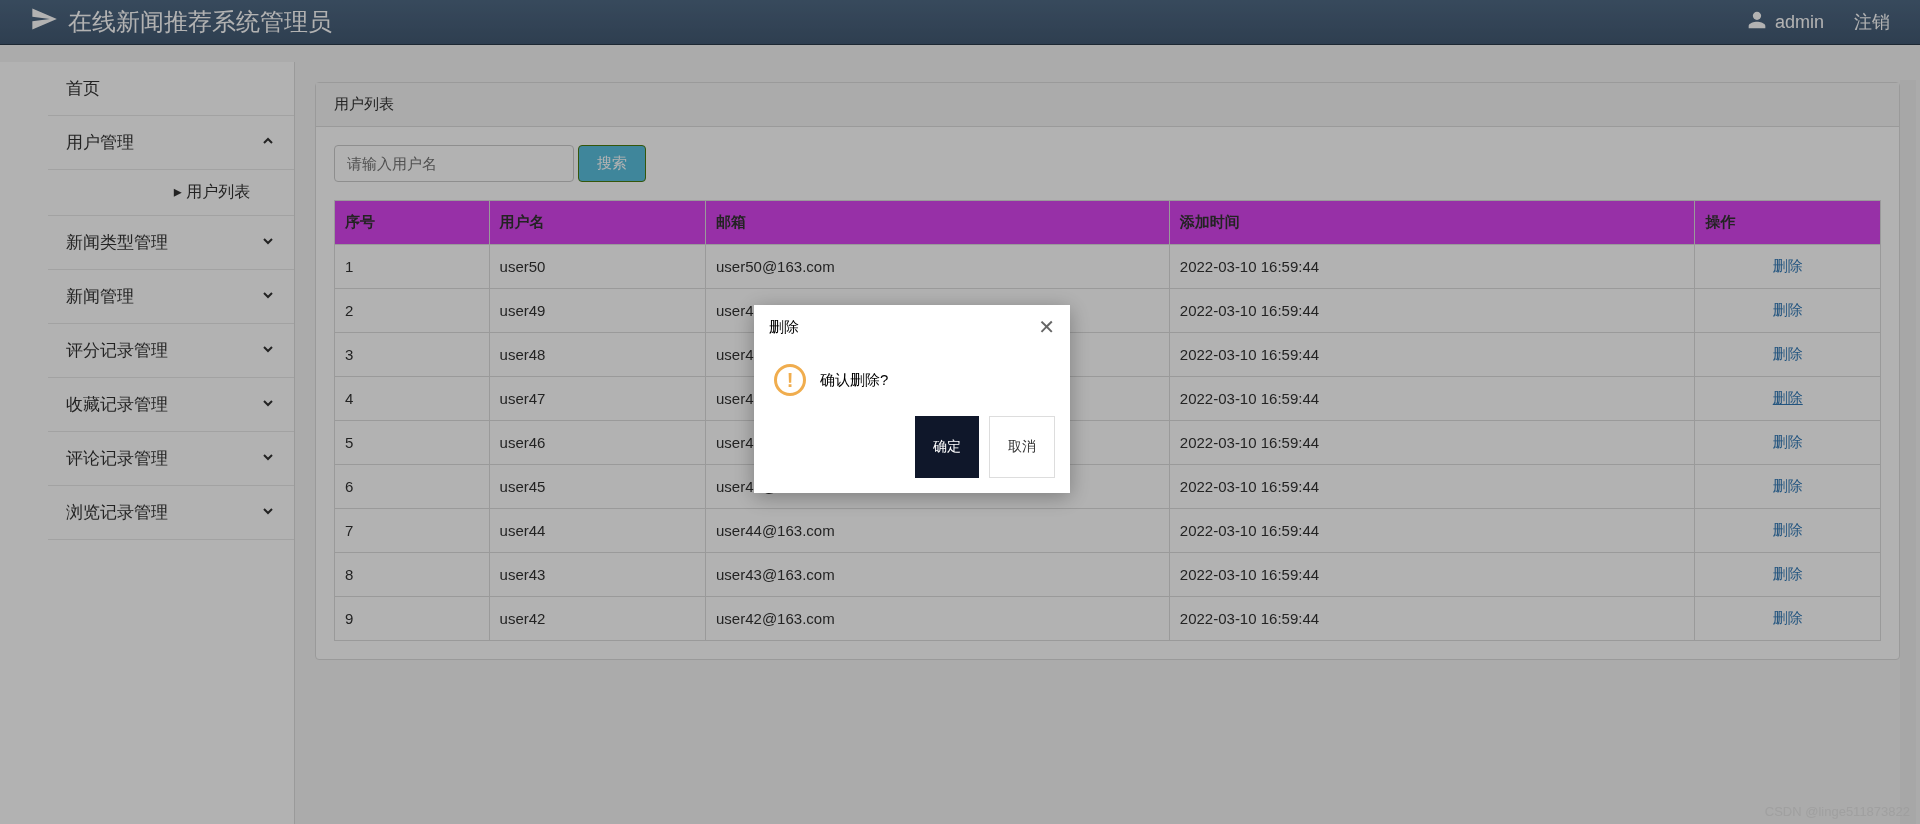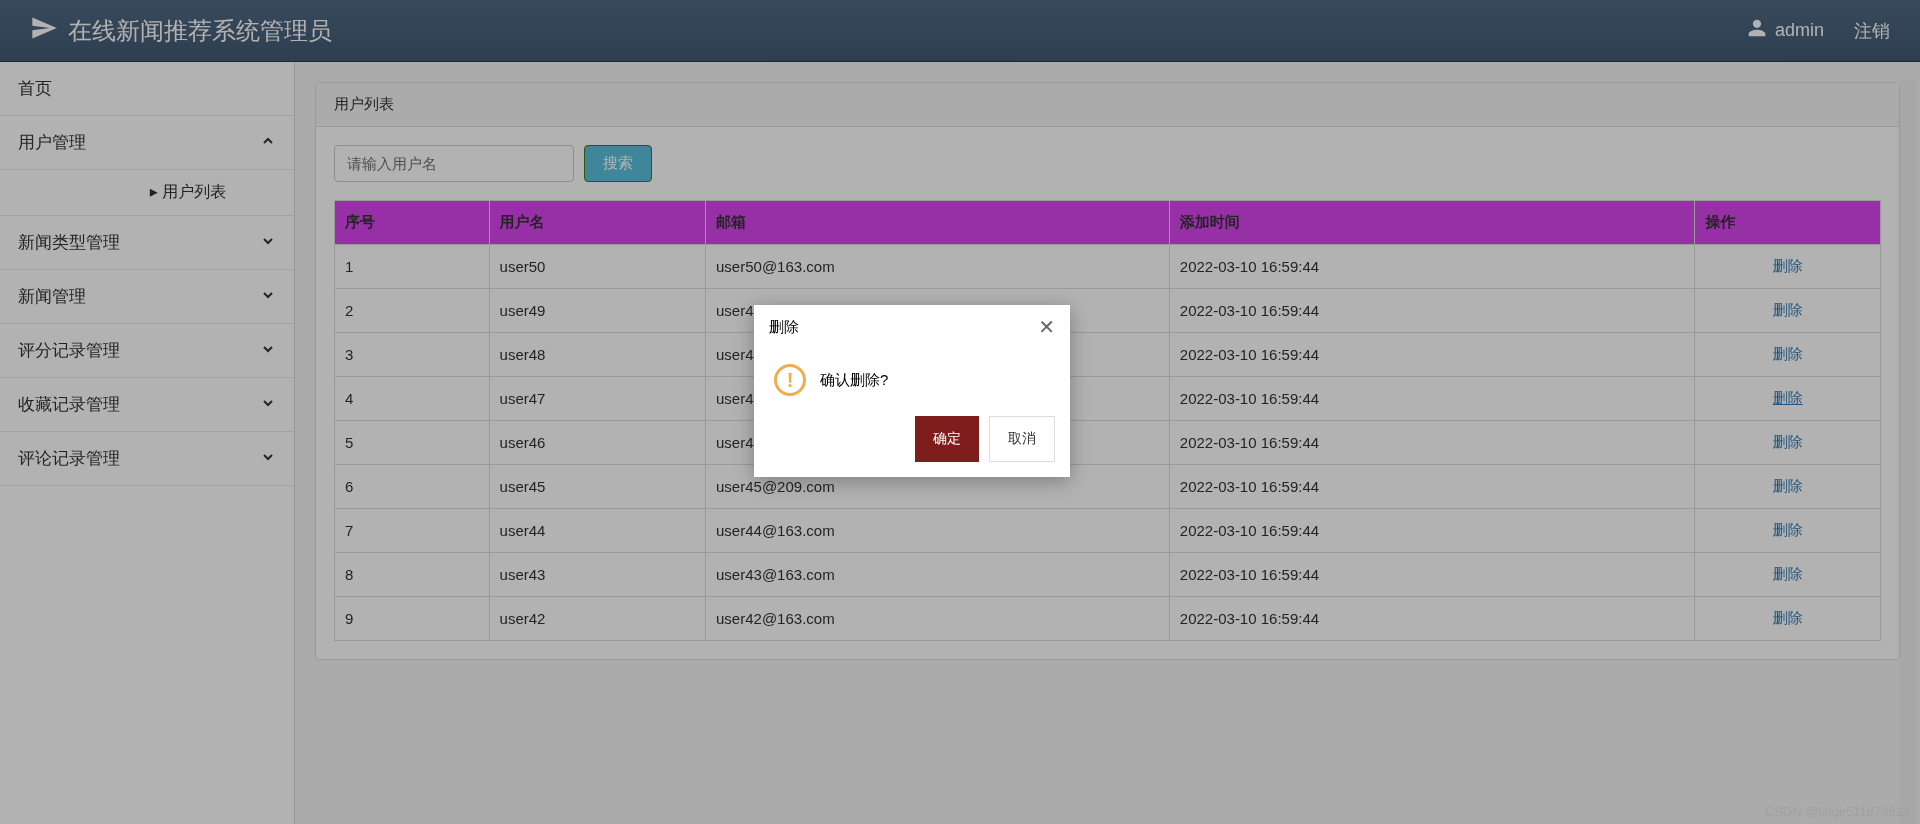--- a/index.html
+++ b/index.html
@@ -7,21 +7,21 @@
       padding: 0;
       box-sizing: border-box;
       font-family: "Microsoft YaHei", Arial, sans-serif;
     }
     body {
       background: #f5f5f5;
       overflow: hidden;
     }
     .header {
       background: linear-gradient(to bottom, #506a85, #435a73);
-      height: 62px;
+      height: 45px;
       display: flex;
       align-items: center;
       justify-content: space-between;
       padding: 12px 30px;
       color: #fff;
       border-bottom: 1px solid #2a3a4a;
     }
     .header-left {
       display: flex;
       align-items: center;
@@ -40,20 +40,21 @@
       gap: 8px;
     }
     .sidebar {
       width: 295px;
       background: #fff;
       position: absolute;
       top: 62px;
       left: 0;
       bottom: 0;
       border-right: 1px solid #ddd;
+      padding-left: 48px;
     }
     .nav-item {
       padding: 15px 18px;
       border-bottom: 1px solid #e8e8e8;
       display: flex;
       align-items: center;
       justify-content: space-between;
       cursor: pointer;
       font-size: 17px;
       color: #333;
@@ -89,21 +90,21 @@
       background: #f5f5f5;
       border-bottom: 1px solid #ddd;
       font-size: 15px;
       color: #333;
     }
     .panel-body {
       padding: 18px;
     }
     .search-bar {
       display: flex;
-      gap: 10px;
+      gap: 4px;
       margin-bottom: 18px;
     }
     .search-input {
       width: 240px;
       padding: 8px 12px;
       border: 1px solid #ccc;
       border-radius: 4px;
       font-size: 15px;
     }
     .search-btn {
@@ -184,22 +185,22 @@
       font-weight: bold;
       font-size: 20px;
     }
     .dialog-footer {
       padding: 0 15px 15px 15px;
       display: flex;
       justify-content: flex-end;
       gap: 10px;
     }
     .btn-ok {
-      padding: 14px 18px;
-      background: #7f1d1d;
+      padding: 22px 18px;
+      background: #0f172a;
       color: #fff;
       border: none;
       cursor: pointer;
       font-size: 14px;
     }
     .btn-cancel {
       padding: 7px 18px;
       background: #fff;
       border: 1px solid #ddd;
       cursor: pointer;
@@ -280,20 +281,26 @@
         </svg></span>
   </div>
   <div class="nav-item">
     <span>收藏记录管理</span>
     <span class="chevron"><svg width="16" height="16" viewBox="0 0 24 24" fill="none" stroke="#333" stroke-width="3">
           <path d="M6 9l6 6 6-6"></path>
         </svg></span>
   </div>
   <div class="nav-item">
     <span>评论记录管理</span>
+    <span class="chevron"><svg width="16" height="16" viewBox="0 0 24 24" fill="none" stroke="#333" stroke-width="3">
+          <path d="M6 9l6 6 6-6"></path>
+        </svg></span>
+  </div>
+  <div class="nav-item">
+    <span>浏览记录管理</span>
     <span class="chevron"><svg width="16" height="16" viewBox="0 0 24 24" fill="none" stroke="#333" stroke-width="3">
           <path d="M6 9l6 6 6-6"></path>
         </svg></span>
   </div>
 </div>
 
 <div class="content">
   <div class="panel">
     <div class="panel-header">用户列表</div>
     <div class="panel-body">

